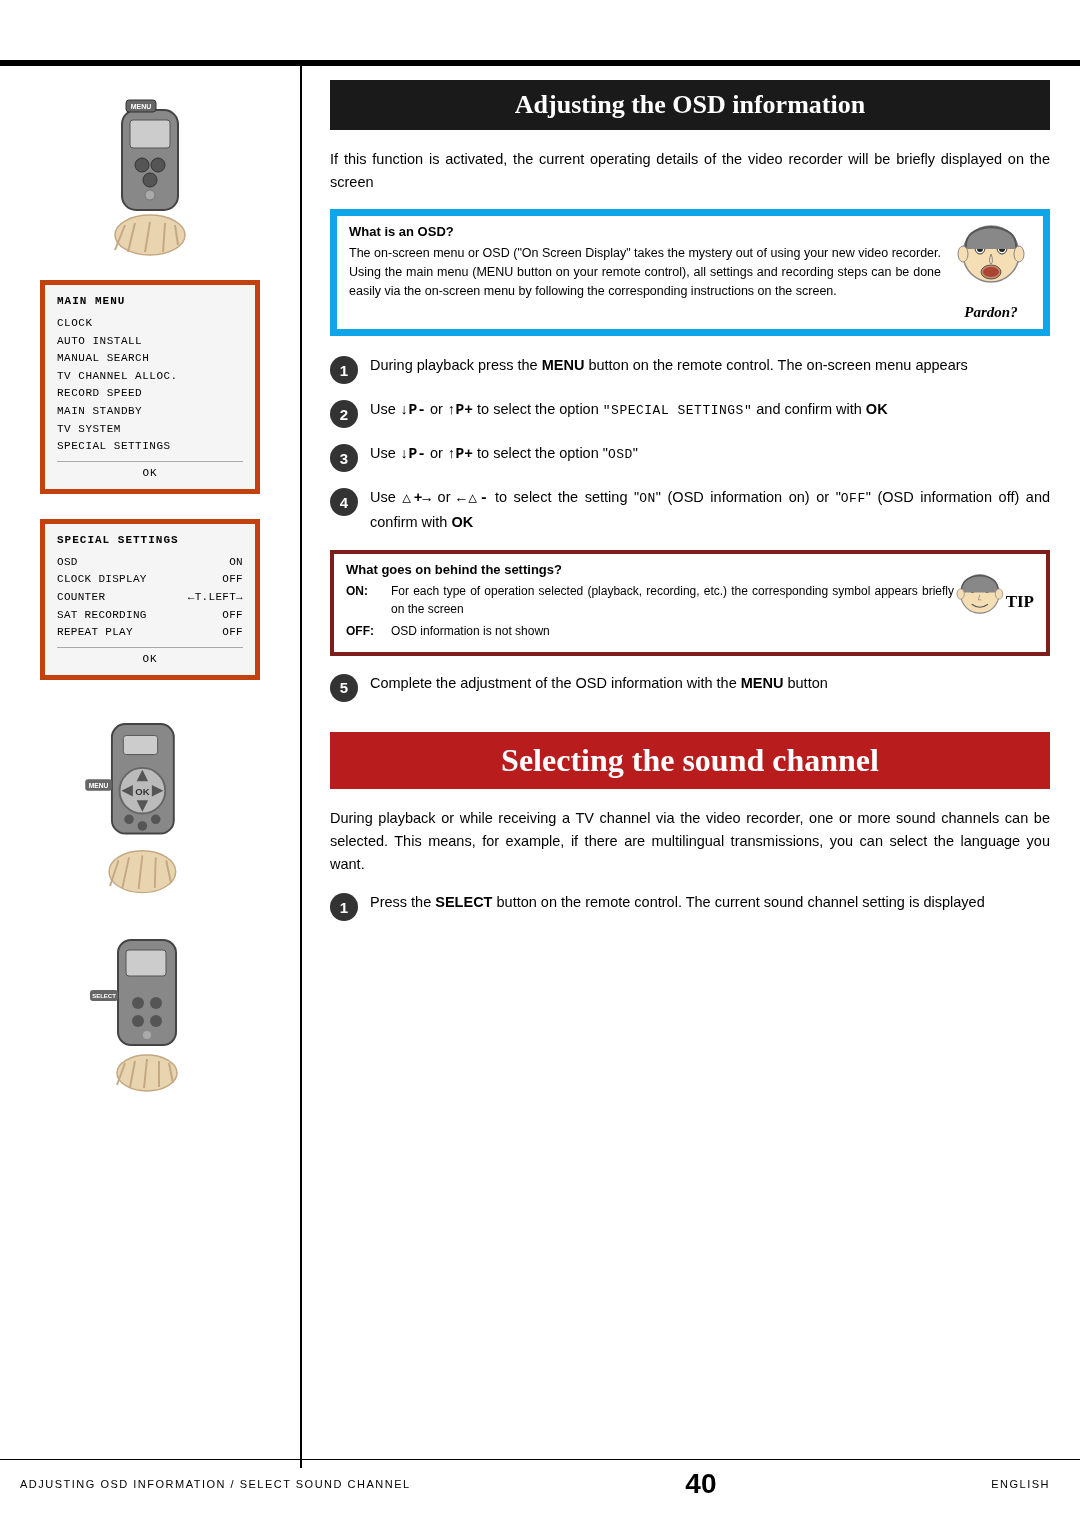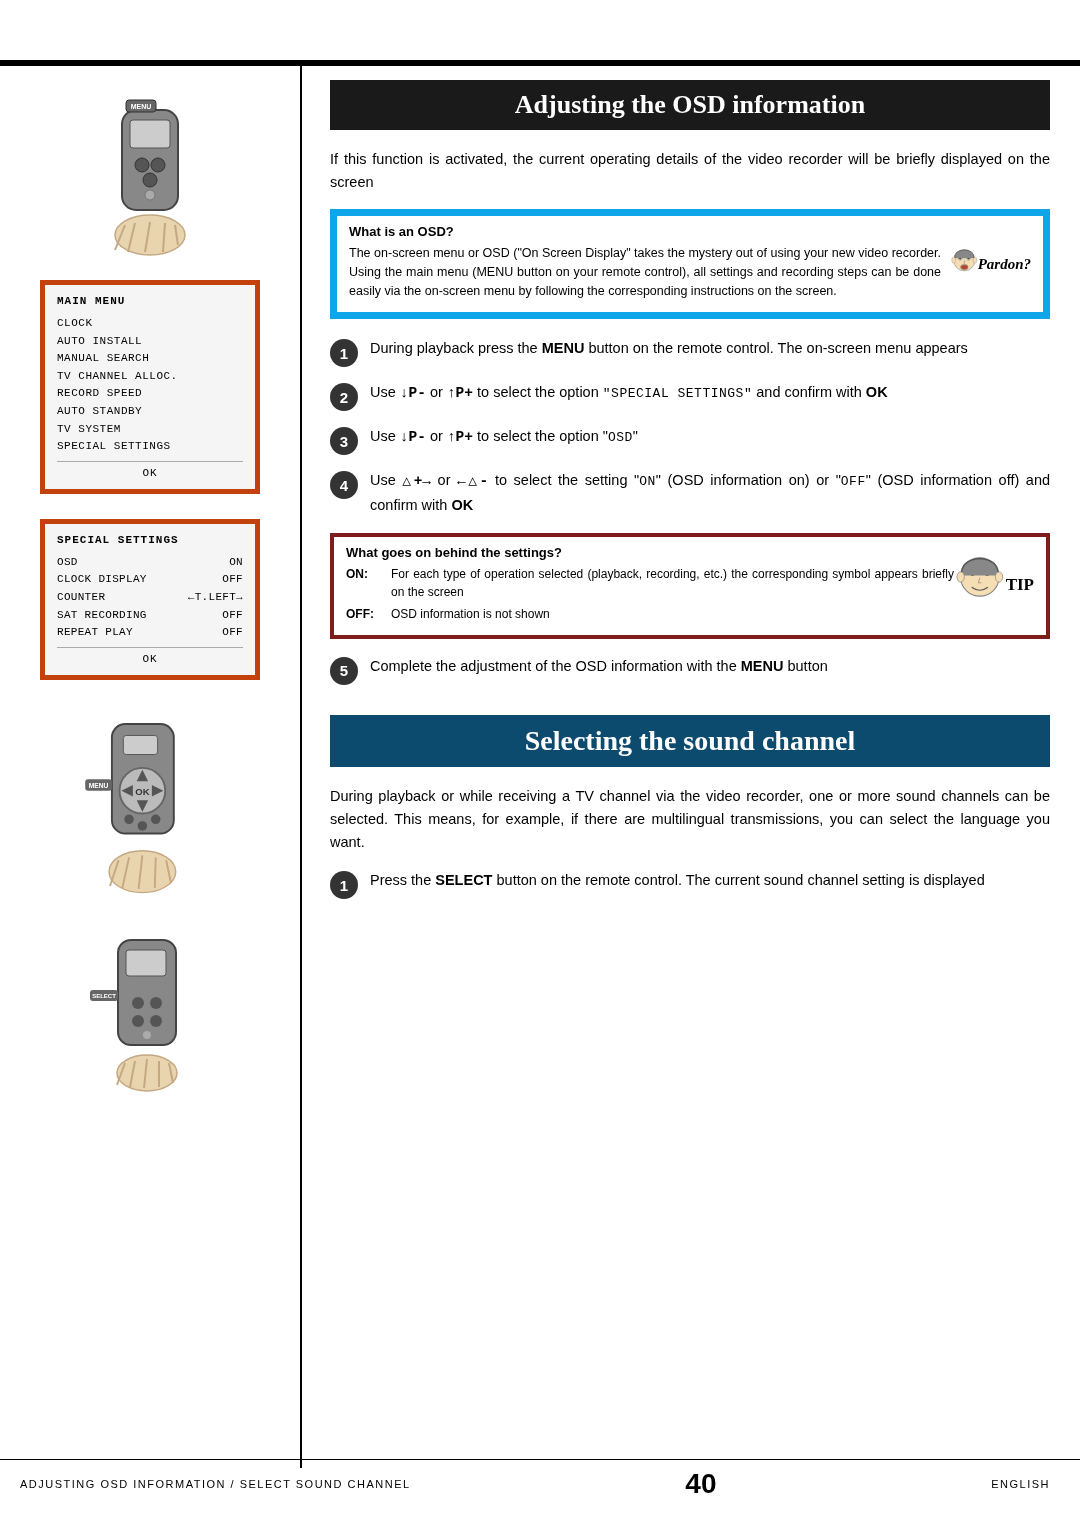--- a/index.html
+++ b/index.html
@@ -54,23 +54,23 @@
       color: #ffffff;
       font-size: 26px;
       font-weight: bold;
       text-align: center;
       padding: 10px 20px;
       margin-bottom: 18px;
       font-family: Georgia, serif;
     }
 
     .section-title-2 {
-      background: #0c4a6e;
+      background: #b91c1c;
       color: #fff;
-      font-size: 28px;
+      font-size: 32px;
       font-weight: bold;
       text-align: center;
       padding: 10px 20px;
       margin-top: 30px;
       margin-bottom: 18px;
       font-family: Georgia, serif;
     }
 
     
     .intro-text {
@@ -103,21 +103,21 @@
     .info-box-text {
       font-size: 12.5px;
       line-height: 1.5;
       text-align: justify;
     }
 
     .info-box-figure {
       width: 80px;
       flex-shrink: 0;
       display: flex;
-      flex-direction: row;
+      flex-direction: column;
       align-items: center;
     }
 
     .pardon-label {
       font-size: 17px;
       font-weight: bold;
       font-family: Georgia, serif;
       color: #000;
     }
 
@@ -364,21 +364,21 @@
       </svg>
     </div>
 
     <div class="menu-box">
       <div class="menu-box-title">MAIN MENU</div>
       <div class="menu-box-item">CLOCK</div>
       <div class="menu-box-item">AUTO INSTALL</div>
       <div class="menu-box-item">MANUAL SEARCH</div>
       <div class="menu-box-item">TV CHANNEL ALLOC.</div>
       <div class="menu-box-item">RECORD SPEED</div>
-      <div class="menu-box-item">AUTO STANDBY</div>
+      <div class="menu-box-item">MAIN STANDBY</div>
       <div class="menu-box-item">TV SYSTEM</div>
       <div class="menu-box-item">SPECIAL SETTINGS</div>
       <div class="menu-divider"></div>
       <div class="menu-ok">OK</div>
     </div>
 
     <div class="menu-box">
       <div class="menu-box-title">SPECIAL SETTINGS</div>
       <div class="menu-row">
         <span>OSD</span>

